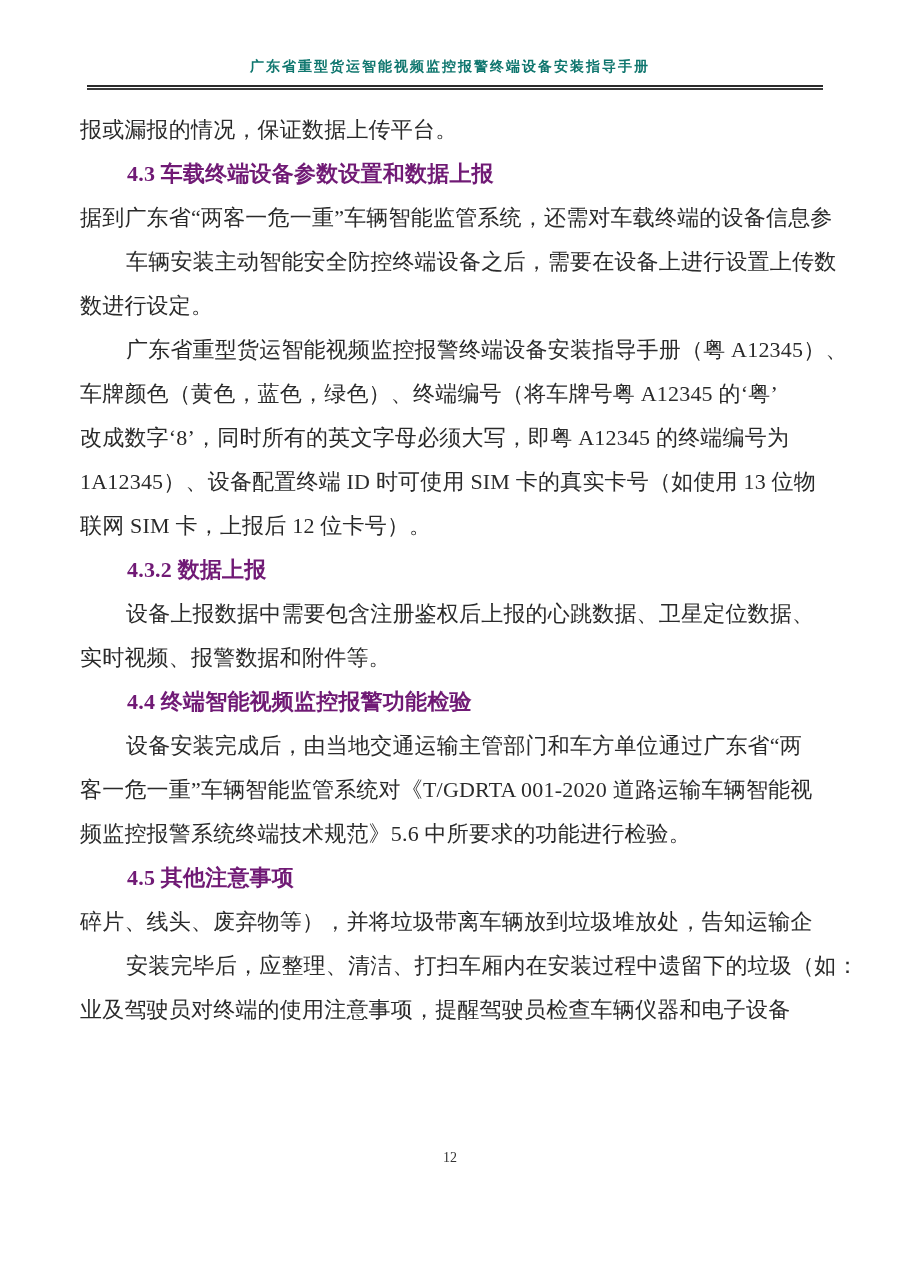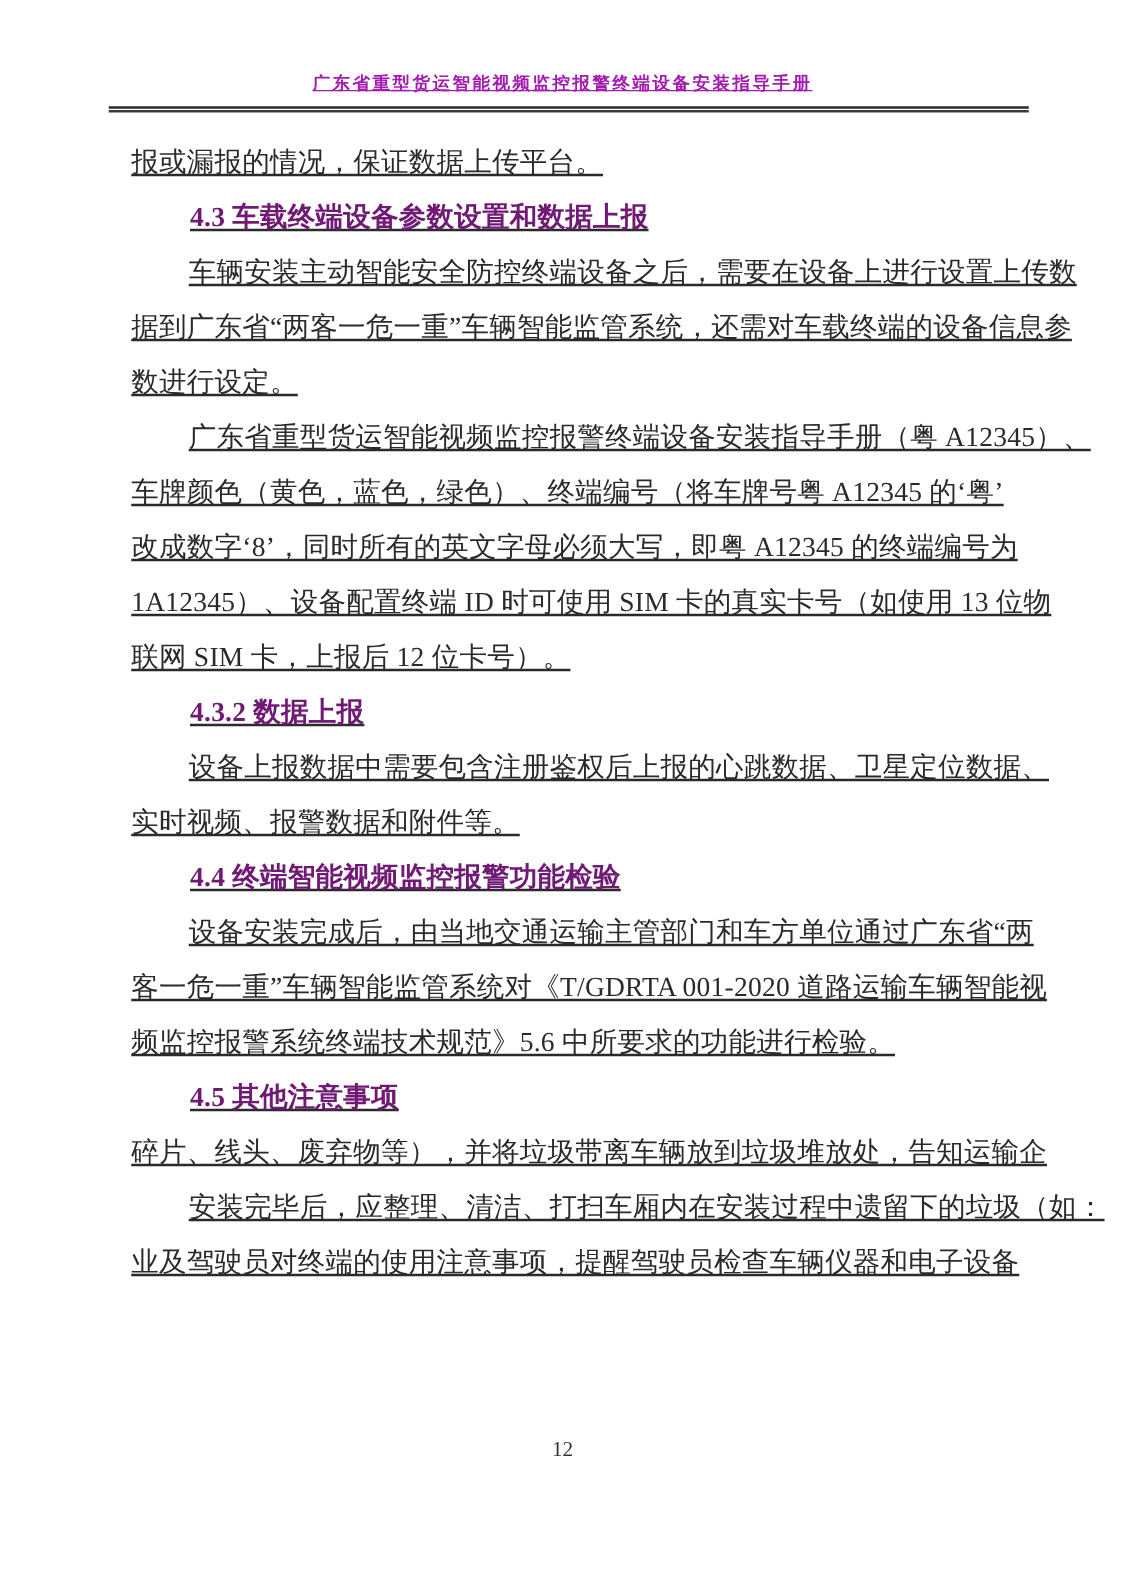--- a/index.html
+++ b/index.html
@@ -18,39 +18,37 @@
     overflow: hidden;
   }
   .header-title {
     position: absolute;
     top: 58px;
     left: 0;
     right: 0;
     text-align: center;
     font-size: 14px;
     font-weight: bold;
-    color: #a21caf;
+    color: #0f766e;
     letter-spacing: 2px;
-    text-decoration: underline;
   }
   .header-rule {
     position: absolute;
     top: 85px;
     left: 87px;
     width: 736px;
     height: 1px;
     border-top: 2px solid #2b2b2b;
     border-bottom: 2px solid #3a3a3a;
   }
   .content {
     position: absolute;
     top: 108px;
-    left: 105px;
+    left: 80px;
     width: 712px;
-    text-decoration: underline;
   }
   .line {
     height: 44px;
     line-height: 44px;
     font-size: 22px;
     white-space: nowrap;
     letter-spacing: 0.2px;
     color: #2a2a2a;
   }
   .line.indent {
@@ -60,38 +58,38 @@
     padding-left: 47px;
     font-weight: bold;
     color: #701a75;
   }
   .page-number {
     position: absolute;
     top: 1150px;
     left: 0;
     right: 0;
     text-align: center;
-    font-size: 17px;
+    font-size: 14px;
     color: #333333;
   }
 </style>
 </head>
 <body>
 
 <div class="page">
 
   <div class="header-title">广东省重型货运智能视频监控报警终端设备安装指导手册</div>
 
   <div class="header-rule"></div>
 
   <div class="content">
     <div class="line">报或漏报的情况，保证数据上传平台。</div>
     <div class="line heading">4.3 车载终端设备参数设置和数据上报</div>
+    <div class="line">据到广东省“两客一危一重”车辆智能监管系统，还需对车载终端的设备信息参</div>
     <div class="line indent">车辆安装主动智能安全防控终端设备之后，需要在设备上进行设置上传数</div>
-    <div class="line">据到广东省“两客一危一重”车辆智能监管系统，还需对车载终端的设备信息参</div>
     <div class="line">数进行设定。</div>
     <div class="line indent">广东省重型货运智能视频监控报警终端设备安装指导手册（粤 A12345）、</div>
     <div class="line">车牌颜色（黄色，蓝色，绿色）、终端编号（将车牌号粤 A12345 的‘粤’</div>
     <div class="line">改成数字‘8’，同时所有的英文字母必须大写，即粤 A12345 的终端编号为</div>
     <div class="line">1A12345）、设备配置终端 ID 时可使用 SIM 卡的真实卡号（如使用 13 位物</div>
     <div class="line">联网 SIM 卡，上报后 12 位卡号）。</div>
     <div class="line heading">4.3.2 数据上报</div>
     <div class="line indent">设备上报数据中需要包含注册鉴权后上报的心跳数据、卫星定位数据、</div>
     <div class="line">实时视频、报警数据和附件等。</div>
     <div class="line heading">4.4 终端智能视频监控报警功能检验</div>

